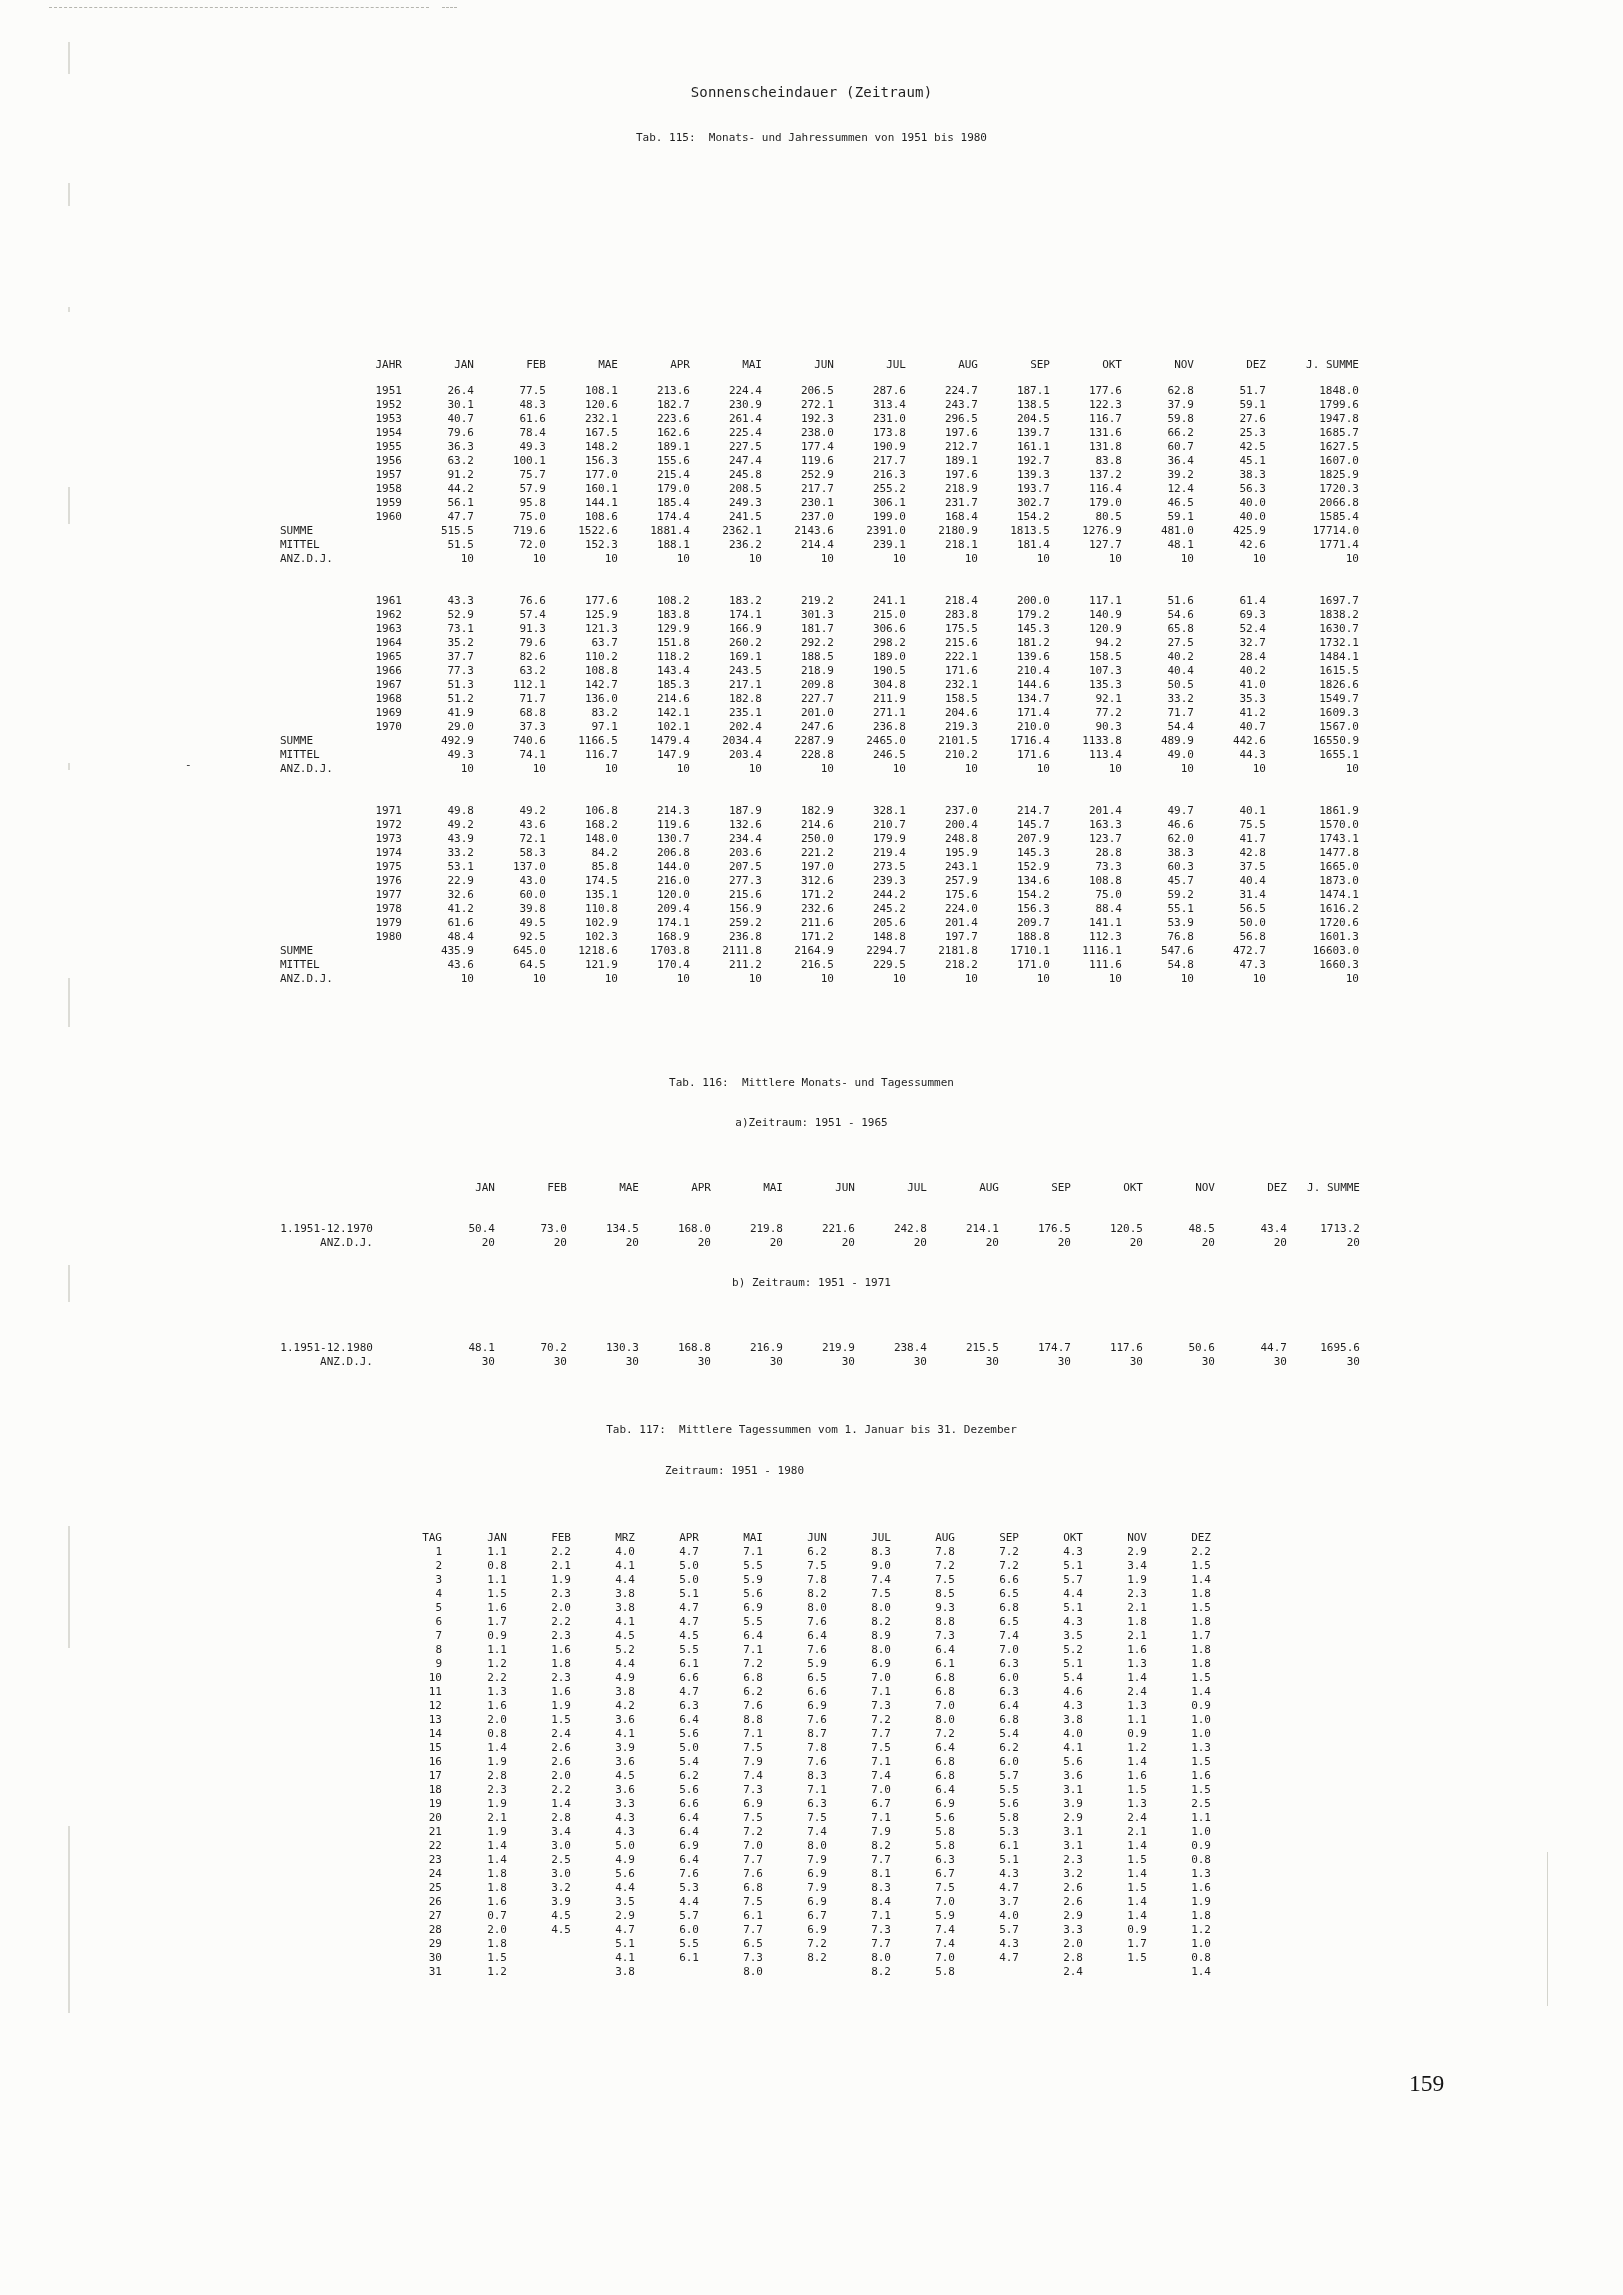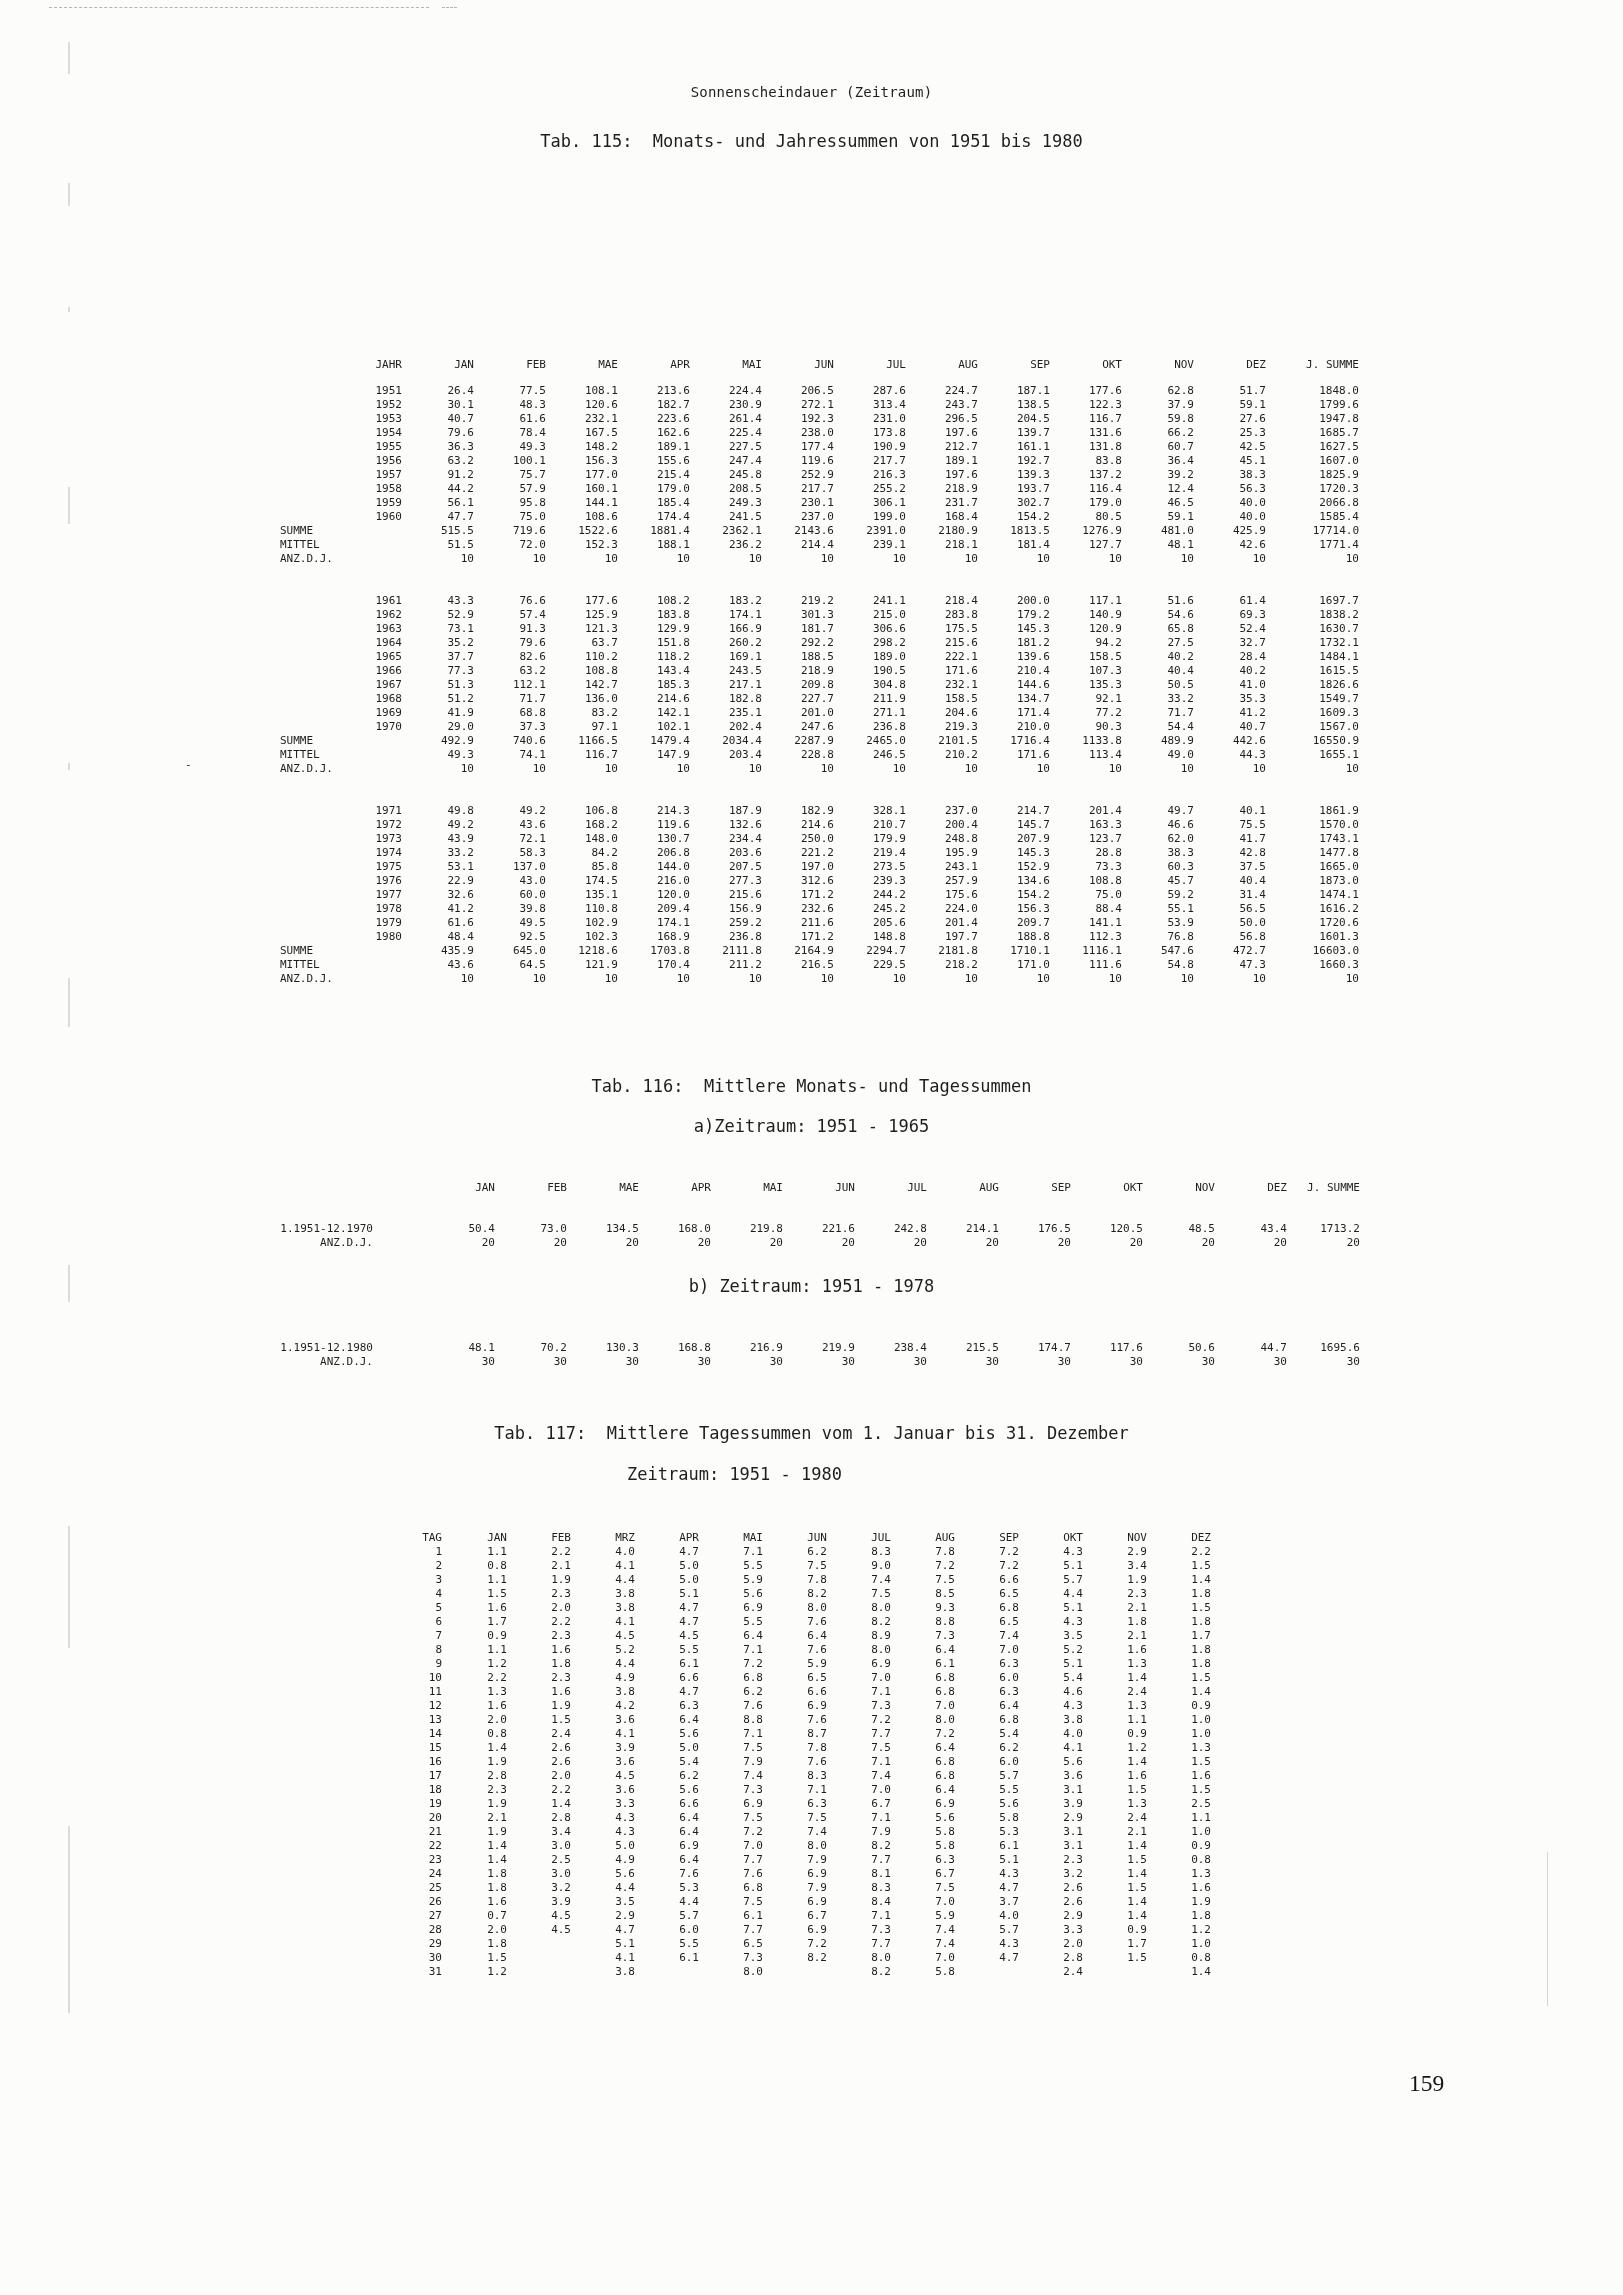--- a/index.html
+++ b/index.html
@@ -7,21 +7,21 @@
   body {
     position:relative; width:1623px; height:2295px;
     background:#fcfcfa; color:#1e1e1e;
     font-family:"DejaVu Sans Mono", monospace;
     overflow:hidden;
   }
   .title, .caption {
     position:absolute; left:0; width:1623px; text-align:center; white-space:pre;
   }
   .title   { font-size:14px; letter-spacing:0.2px; }
-  .caption { font-size:17px; }
+  .caption { font-size:11px; }
   .tbl { position:absolute; font-size:11px; }
   .trow { display:flex; height:14px; line-height:14px; white-space:pre; }
   .tcell { display:inline-block; text-align:right; }
   .spacer { width:0.8px; }
   .folio {
     position:absolute; left:1409px; top:2070px;
     font-family:"Liberation Serif", serif; font-size:23.5px; color:#141414;
   }
   .artifact { position:absolute; }
   .vline { position:absolute; width:1.6px; background:#dcdcd6; }
@@ -115,21 +115,21 @@
 <div class="tbl" style="left:280px;top:1181px;">
   <div>
       <div class="trow"><span class="tcell" style="width: 93px;"></span><span class="tcell" style="width: 122px;">JAN</span><span class="tcell" style="width: 72px;">FEB</span><span class="tcell" style="width: 72px;">MAE</span><span class="tcell" style="width: 72px;">APR</span><span class="tcell" style="width: 72px;">MAI</span><span class="tcell" style="width: 72px;">JUN</span><span class="tcell" style="width: 72px;">JUL</span><span class="tcell" style="width: 72px;">AUG</span><span class="tcell" style="width: 72px;">SEP</span><span class="tcell" style="width: 72px;">OKT</span><span class="tcell" style="width: 72px;">NOV</span><span class="tcell" style="width: 72px;">DEZ</span><span class="tcell" style="width: 73px;">J. SUMME</span></div>
     </div>
   <div class="spacer" style="height:27px"></div>
   <div>
       <div class="trow"><span class="tcell" style="width: 93px;">1.1951-12.1970</span><span class="tcell" style="width: 122px;">50.4</span><span class="tcell" style="width: 72px;">73.0</span><span class="tcell" style="width: 72px;">134.5</span><span class="tcell" style="width: 72px;">168.0</span><span class="tcell" style="width: 72px;">219.8</span><span class="tcell" style="width: 72px;">221.6</span><span class="tcell" style="width: 72px;">242.8</span><span class="tcell" style="width: 72px;">214.1</span><span class="tcell" style="width: 72px;">176.5</span><span class="tcell" style="width: 72px;">120.5</span><span class="tcell" style="width: 72px;">48.5</span><span class="tcell" style="width: 72px;">43.4</span><span class="tcell" style="width: 73px;">1713.2</span></div>
       <div class="trow"><span class="tcell" style="width: 93px; text-align: right;">ANZ.D.J.</span><span class="tcell" style="width: 122px;">20</span><span class="tcell" style="width: 72px;">20</span><span class="tcell" style="width: 72px;">20</span><span class="tcell" style="width: 72px;">20</span><span class="tcell" style="width: 72px;">20</span><span class="tcell" style="width: 72px;">20</span><span class="tcell" style="width: 72px;">20</span><span class="tcell" style="width: 72px;">20</span><span class="tcell" style="width: 72px;">20</span><span class="tcell" style="width: 72px;">20</span><span class="tcell" style="width: 72px;">20</span><span class="tcell" style="width: 72px;">20</span><span class="tcell" style="width: 73px;">20</span></div>
     </div>
 </div>
-<div class="caption" style="top:1276px;">b) Zeitraum: 1951 - 1978</div>
+<div class="caption" style="top:1276px;">b) Zeitraum: 1951 - 1971</div>
 <div class="tbl" style="left:280px;top:1341px;">
   <div>
       <div class="trow"><span class="tcell" style="width: 93px;">1.1951-12.1980</span><span class="tcell" style="width: 122px;">48.1</span><span class="tcell" style="width: 72px;">70.2</span><span class="tcell" style="width: 72px;">130.3</span><span class="tcell" style="width: 72px;">168.8</span><span class="tcell" style="width: 72px;">216.9</span><span class="tcell" style="width: 72px;">219.9</span><span class="tcell" style="width: 72px;">238.4</span><span class="tcell" style="width: 72px;">215.5</span><span class="tcell" style="width: 72px;">174.7</span><span class="tcell" style="width: 72px;">117.6</span><span class="tcell" style="width: 72px;">50.6</span><span class="tcell" style="width: 72px;">44.7</span><span class="tcell" style="width: 73px;">1695.6</span></div>
       <div class="trow"><span class="tcell" style="width: 93px; text-align: right;">ANZ.D.J.</span><span class="tcell" style="width: 122px;">30</span><span class="tcell" style="width: 72px;">30</span><span class="tcell" style="width: 72px;">30</span><span class="tcell" style="width: 72px;">30</span><span class="tcell" style="width: 72px;">30</span><span class="tcell" style="width: 72px;">30</span><span class="tcell" style="width: 72px;">30</span><span class="tcell" style="width: 72px;">30</span><span class="tcell" style="width: 72px;">30</span><span class="tcell" style="width: 72px;">30</span><span class="tcell" style="width: 72px;">30</span><span class="tcell" style="width: 72px;">30</span><span class="tcell" style="width: 73px;">30</span></div>
     </div>
 </div>
 
 <div class="caption" style="top:1423px;">Tab. 117:  Mittlere Tagessummen vom 1. Januar bis 31. Dezember</div>
 <div class="caption" style="top:1464px;left:-77px;">Zeitraum: 1951 - 1980</div>
 <div class="tbl" style="left:410px;top:1531px;">

